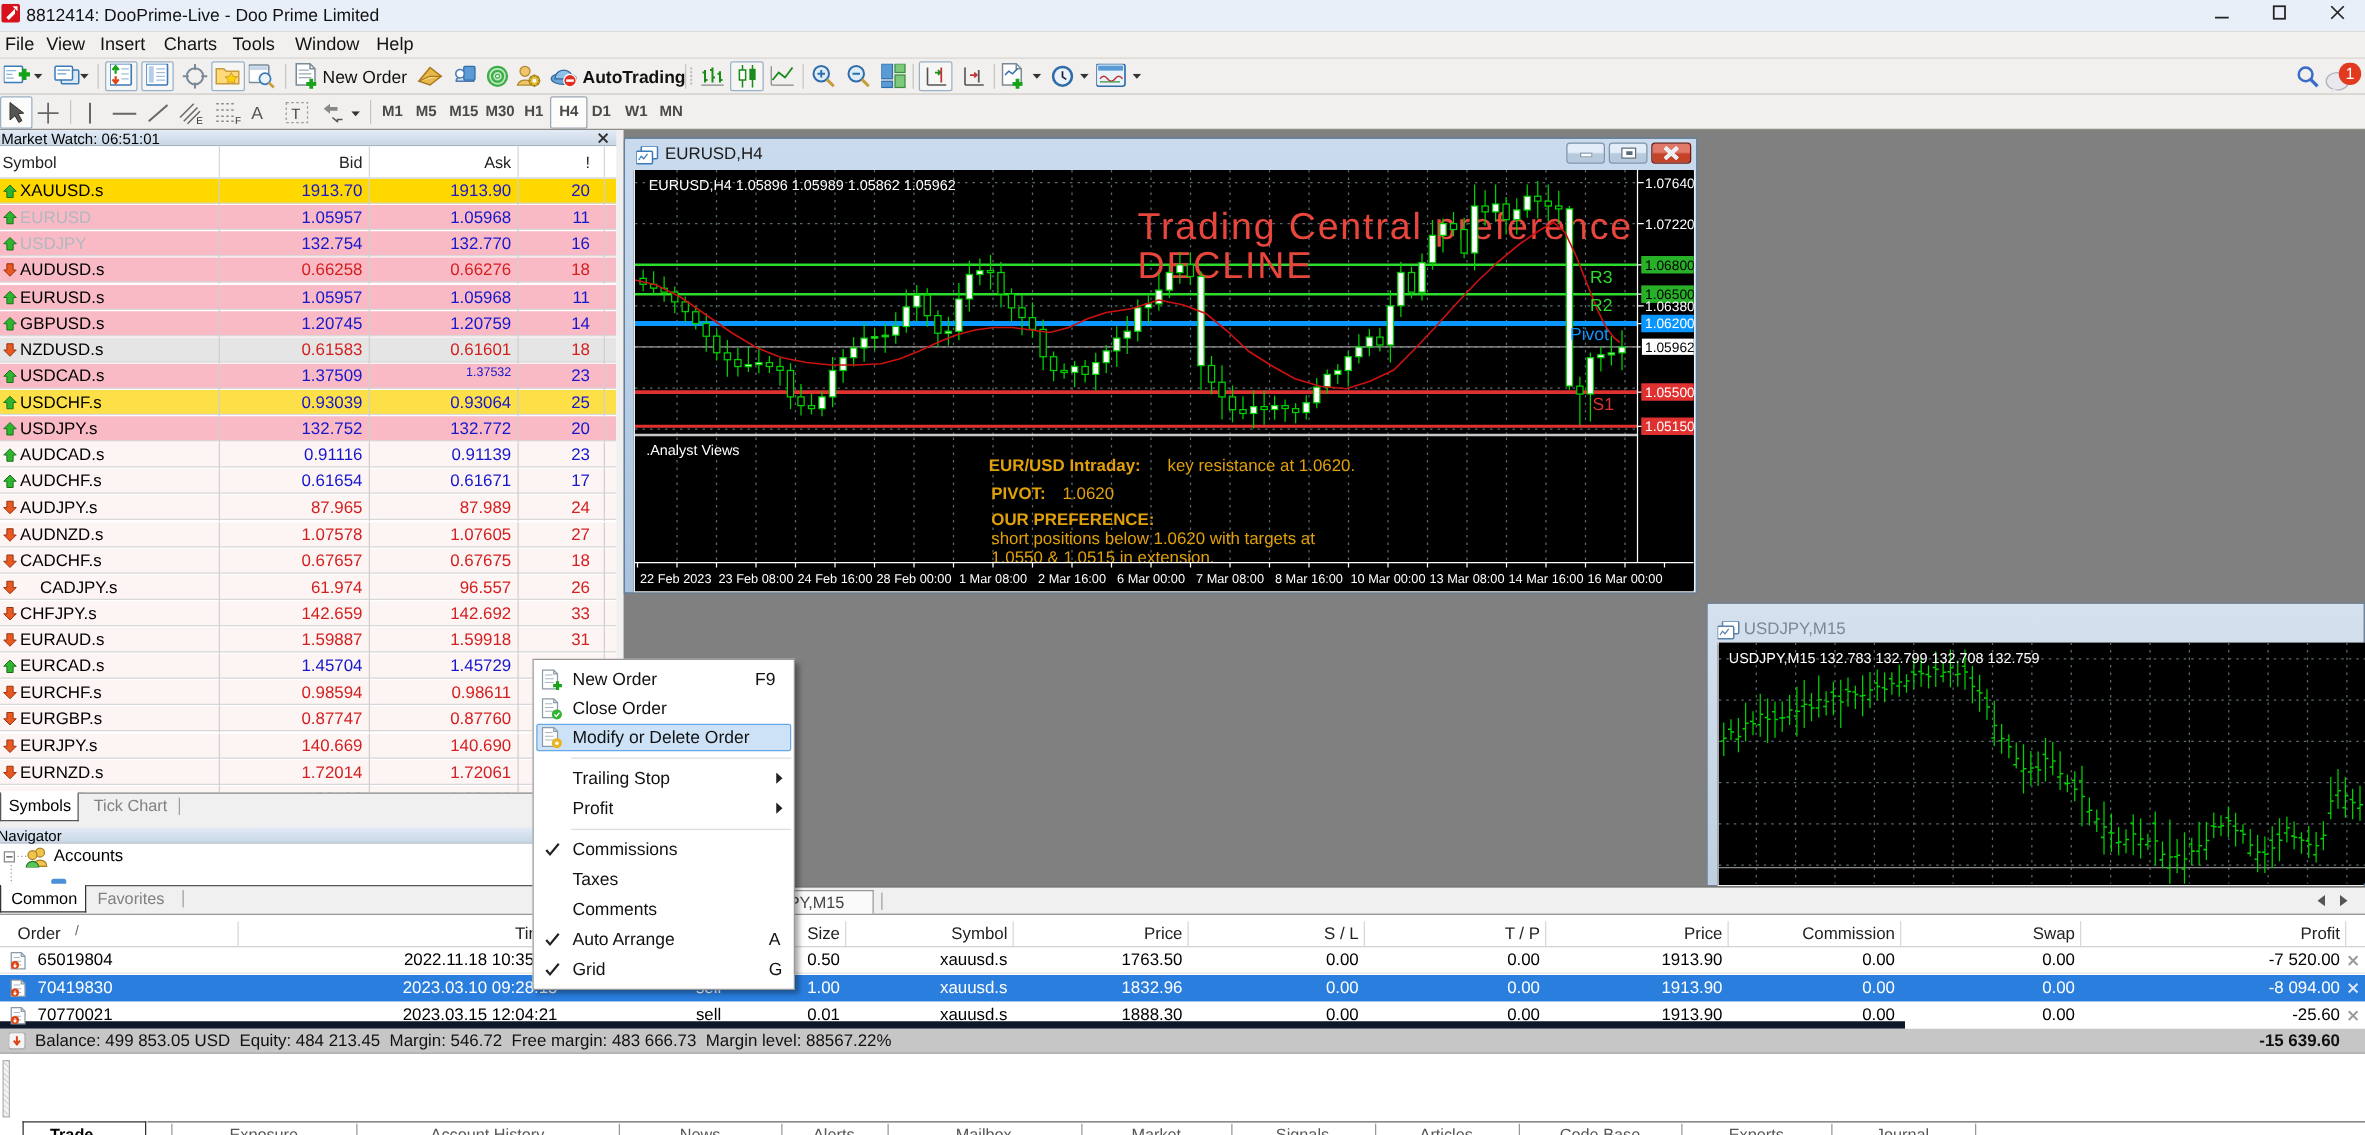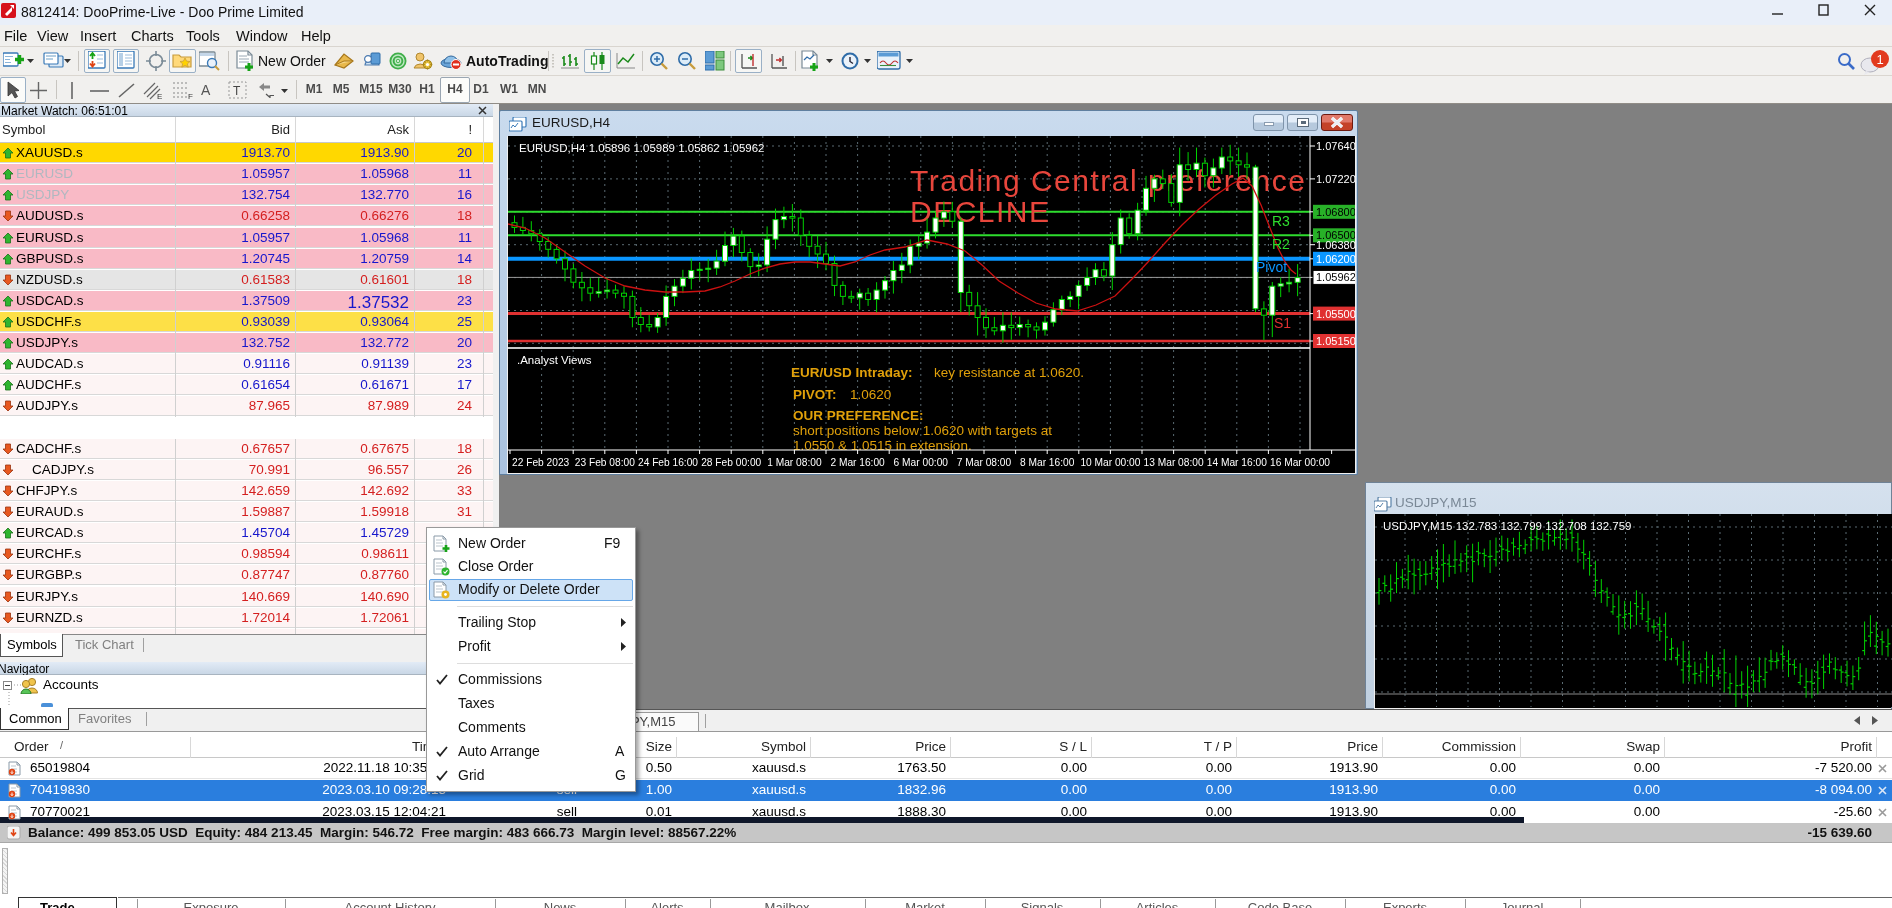--- a/index.html
+++ b/index.html
@@ -364,21 +364,21 @@
 <div class="abs" style="left:295px;top:0;width:1px;height:21px;background:#d0d0d0;"></div>
 <div class="abs" style="left:414px;top:0;width:1px;height:21px;background:#d0d0d0;"></div>
 <div class="abs" style="left:483px;top:0;width:1px;height:21px;background:#d0d0d0;"></div>
 </div>
 <div class="abs" style="left:0;top:147.8px;width:493px;height:20.1px;background:#f9bac6;border-bottom:1px solid #d8d8d8;">
 <svg class="abs" style="left:2px;top:4px" width="12" height="12">
         <path d="M6 1 L11 6 L8.5 6 L8.5 11 L3.5 11 L3.5 6 L1 6 Z" fill="#2fb52f" stroke="#1a701a" stroke-width="0.8"></path>
       </svg>
 <span class="abs" style="left:16px;top:2px;font-size:13.5px;color:#000;">USDCAD.s</span>
 <span class="abs num" style="left:180px;top:2px;width:110px;font-size:13.5px;color:#1616cc;">1.37509</span>
-<span class="abs num" style="left:299px;top:2px;width:110px;font-size:17px;color:#1616cc;">1.37532</span>
+<span class="abs num" style="left:299px;top:2px;width:110px;font-size:10px;color:#1616cc;">1.37532</span>
 <span class="abs num" style="left:390px;top:2px;width:82px;font-size:13.5px;color:#1616cc;">23</span>
 <div class="abs" style="left:175px;top:0;width:1px;height:21px;background:#d0d0d0;"></div>
 <div class="abs" style="left:295px;top:0;width:1px;height:21px;background:#d0d0d0;"></div>
 <div class="abs" style="left:414px;top:0;width:1px;height:21px;background:#d0d0d0;"></div>
 <div class="abs" style="left:483px;top:0;width:1px;height:21px;background:#d0d0d0;"></div>
 </div>
 <div class="abs" style="left:0;top:169.0px;width:493px;height:20.1px;background:#fde047;border-bottom:1px solid #d8d8d8;">
 <svg class="abs" style="left:2px;top:4px" width="12" height="12">
         <path d="M6 1 L11 6 L8.5 6 L8.5 11 L3.5 11 L3.5 6 L1 6 Z" fill="#2fb52f" stroke="#1a701a" stroke-width="0.8"></path>
       </svg>
@@ -436,39 +436,52 @@
       </svg>
 <span class="abs" style="left:16px;top:2px;font-size:13.5px;color:#000;">AUDJPY.s</span>
 <span class="abs num" style="left:180px;top:2px;width:110px;font-size:13.5px;color:#d41f1f;">87.965</span>
 <span class="abs num" style="left:299px;top:2px;width:110px;font-size:13.5px;color:#d41f1f;">87.989</span>
 <span class="abs num" style="left:390px;top:2px;width:82px;font-size:13.5px;color:#d41f1f;">24</span>
 <div class="abs" style="left:175px;top:0;width:1px;height:21px;background:#d0d0d0;"></div>
 <div class="abs" style="left:295px;top:0;width:1px;height:21px;background:#d0d0d0;"></div>
 <div class="abs" style="left:414px;top:0;width:1px;height:21px;background:#d0d0d0;"></div>
 <div class="abs" style="left:483px;top:0;width:1px;height:21px;background:#d0d0d0;"></div>
 </div>
+<div class="abs" style="left:0;top:274.6px;width:493px;height:20.1px;background:#fdf4f4;border-bottom:1px solid #d8d8d8;">
+<svg class="abs" style="left:2px;top:4px" width="12" height="12">
+        <path d="M6 11 L11 6 L8.5 6 L8.5 1 L3.5 1 L3.5 6 L1 6 Z" fill="#e85820" stroke="#993310" stroke-width="0.8"></path>
+      </svg>
+<span class="abs" style="left:16px;top:2px;font-size:13.5px;color:#000;">AUDNZD.s</span>
+<span class="abs num" style="left:180px;top:2px;width:110px;font-size:13.5px;color:#d41f1f;">1.07578</span>
+<span class="abs num" style="left:299px;top:2px;width:110px;font-size:13.5px;color:#d41f1f;">1.07605</span>
+<span class="abs num" style="left:390px;top:2px;width:82px;font-size:13.5px;color:#d41f1f;">27</span>
+<div class="abs" style="left:175px;top:0;width:1px;height:21px;background:#d0d0d0;"></div>
+<div class="abs" style="left:295px;top:0;width:1px;height:21px;background:#d0d0d0;"></div>
+<div class="abs" style="left:414px;top:0;width:1px;height:21px;background:#d0d0d0;"></div>
+<div class="abs" style="left:483px;top:0;width:1px;height:21px;background:#d0d0d0;"></div>
+</div>
 <div class="abs" style="left:0;top:295.7px;width:493px;height:20.1px;background:#fdf4f4;border-bottom:1px solid #d8d8d8;">
 <svg class="abs" style="left:2px;top:4px" width="12" height="12">
         <path d="M6 11 L11 6 L8.5 6 L8.5 1 L3.5 1 L3.5 6 L1 6 Z" fill="#e85820" stroke="#993310" stroke-width="0.8"></path>
       </svg>
 <span class="abs" style="left:16px;top:2px;font-size:13.5px;color:#000;">CADCHF.s</span>
 <span class="abs num" style="left:180px;top:2px;width:110px;font-size:13.5px;color:#d41f1f;">0.67657</span>
 <span class="abs num" style="left:299px;top:2px;width:110px;font-size:13.5px;color:#d41f1f;">0.67675</span>
 <span class="abs num" style="left:390px;top:2px;width:82px;font-size:13.5px;color:#d41f1f;">18</span>
 <div class="abs" style="left:175px;top:0;width:1px;height:21px;background:#d0d0d0;"></div>
 <div class="abs" style="left:295px;top:0;width:1px;height:21px;background:#d0d0d0;"></div>
 <div class="abs" style="left:414px;top:0;width:1px;height:21px;background:#d0d0d0;"></div>
 <div class="abs" style="left:483px;top:0;width:1px;height:21px;background:#d0d0d0;"></div>
 </div>
 <div class="abs" style="left:0;top:316.8px;width:493px;height:20.1px;background:#fdf4f4;border-bottom:1px solid #d8d8d8;">
 <svg class="abs" style="left:2px;top:4px" width="12" height="12">
         <path d="M6 11 L11 6 L8.5 6 L8.5 1 L3.5 1 L3.5 6 L1 6 Z" fill="#e85820" stroke="#993310" stroke-width="0.8"></path>
       </svg>
 <span class="abs" style="left:32px;top:2px;font-size:13.5px;color:#000;">CADJPY.s</span>
-<span class="abs num" style="left:180px;top:2px;width:110px;font-size:13.5px;color:#d41f1f;">70.991</span>
+<span class="abs num" style="left:180px;top:2px;width:110px;font-size:13.5px;color:#d41f1f;">61.974</span>
 <span class="abs num" style="left:299px;top:2px;width:110px;font-size:13.5px;color:#d41f1f;">96.557</span>
 <span class="abs num" style="left:390px;top:2px;width:82px;font-size:13.5px;color:#d41f1f;">26</span>
 <div class="abs" style="left:175px;top:0;width:1px;height:21px;background:#d0d0d0;"></div>
 <div class="abs" style="left:295px;top:0;width:1px;height:21px;background:#d0d0d0;"></div>
 <div class="abs" style="left:414px;top:0;width:1px;height:21px;background:#d0d0d0;"></div>
 <div class="abs" style="left:483px;top:0;width:1px;height:21px;background:#d0d0d0;"></div>
 </div>
 <div class="abs" style="left:0;top:337.9px;width:493px;height:20.1px;background:#fdf4f4;border-bottom:1px solid #d8d8d8;">
 <svg class="abs" style="left:2px;top:4px" width="12" height="12">
         <path d="M6 11 L11 6 L8.5 6 L8.5 1 L3.5 1 L3.5 6 L1 6 Z" fill="#e85820" stroke="#993310" stroke-width="0.8"></path>
@@ -1381,21 +1394,21 @@
 <span class="abs num" style="left:1722px;top:2px;width:150px;font-size:13.5px;color:#000;">-25.60</span>
 <svg class="abs" style="left:1878px;top:6px" width="10" height="10">
       <path d="M1 1 L8 8 M8 1 L1 8" stroke="#999" stroke-width="1.6"></path>
     </svg>
 </div>
 <div class="abs" style="left:0;top:823px;width:1892px;height:20px;background:#c6c6c6;border-bottom:1px solid #a8a8a8;">
 <svg class="abs" style="left:7px;top:3px" width="14" height="14">
       <rect x="0" y="0" width="13" height="13" rx="2" fill="#f4f4f4" stroke="#aaa"></rect>
       <path d="M6.5 3 v6 M4 6.5 l2.5 3 l2.5 -3" stroke="#e04414" stroke-width="1.6" fill="none"></path>
     </svg>
-<span class="abs" style="left:28px;top:2px;font-size:13.5px;font-weight:bold;color:#111;">Balance: 499 853.05 USD&nbsp;&nbsp;Equity: 484 213.45&nbsp;&nbsp;Margin: 546.72&nbsp;&nbsp;Free margin: 483 666.73&nbsp;&nbsp;Margin level: 88567.22%</span>
+<span class="abs" style="left:28px;top:2px;font-size:13.5px;font-weight:normal;color:#111;">Balance: 499 853.05 USD&nbsp;&nbsp;Equity: 484 213.45&nbsp;&nbsp;Margin: 546.72&nbsp;&nbsp;Free margin: 483 666.73&nbsp;&nbsp;Margin level: 88567.22%</span>
 <span class="abs num" style="left:1722px;top:2px;width:150px;font-size:13.5px;font-weight:bold;color:#111;">-15 639.60</span>
 </div>
 <div class="abs" style="left:2px;top:848px;width:6px;height:46px;border:1px solid #b0b0b0;background:repeating-linear-gradient(45deg,#d8d8d8 0 1px,#f4f4f4 1px 3px);"></div>
 <div class="abs" style="left:0;top:896px;width:1892px;height:12px;background:#fff;overflow:hidden;">
 <div class="abs" style="left:118px;top:1px;width:1774px;height:1px;background:#666;"></div>
 <div class="abs" style="left:18px;top:1px;width:99px;height:14px;background:#fff;border:1px solid #333;border-bottom:none;"></div>
 <span class="abs" style="left:40px;top:4px;font-size:13px;font-weight:bold;color:#000;">Trade</span>
 <span class="abs" style="left:211px;top:4px;font-size:13px;color:#555;transform:translateX(-50%);">Exposure</span>
 <span class="abs" style="left:390px;top:4px;font-size:13px;color:#555;transform:translateX(-50%);">Account History</span>
 <span class="abs" style="left:560px;top:4px;font-size:13px;color:#555;transform:translateX(-50%);">News</span>

